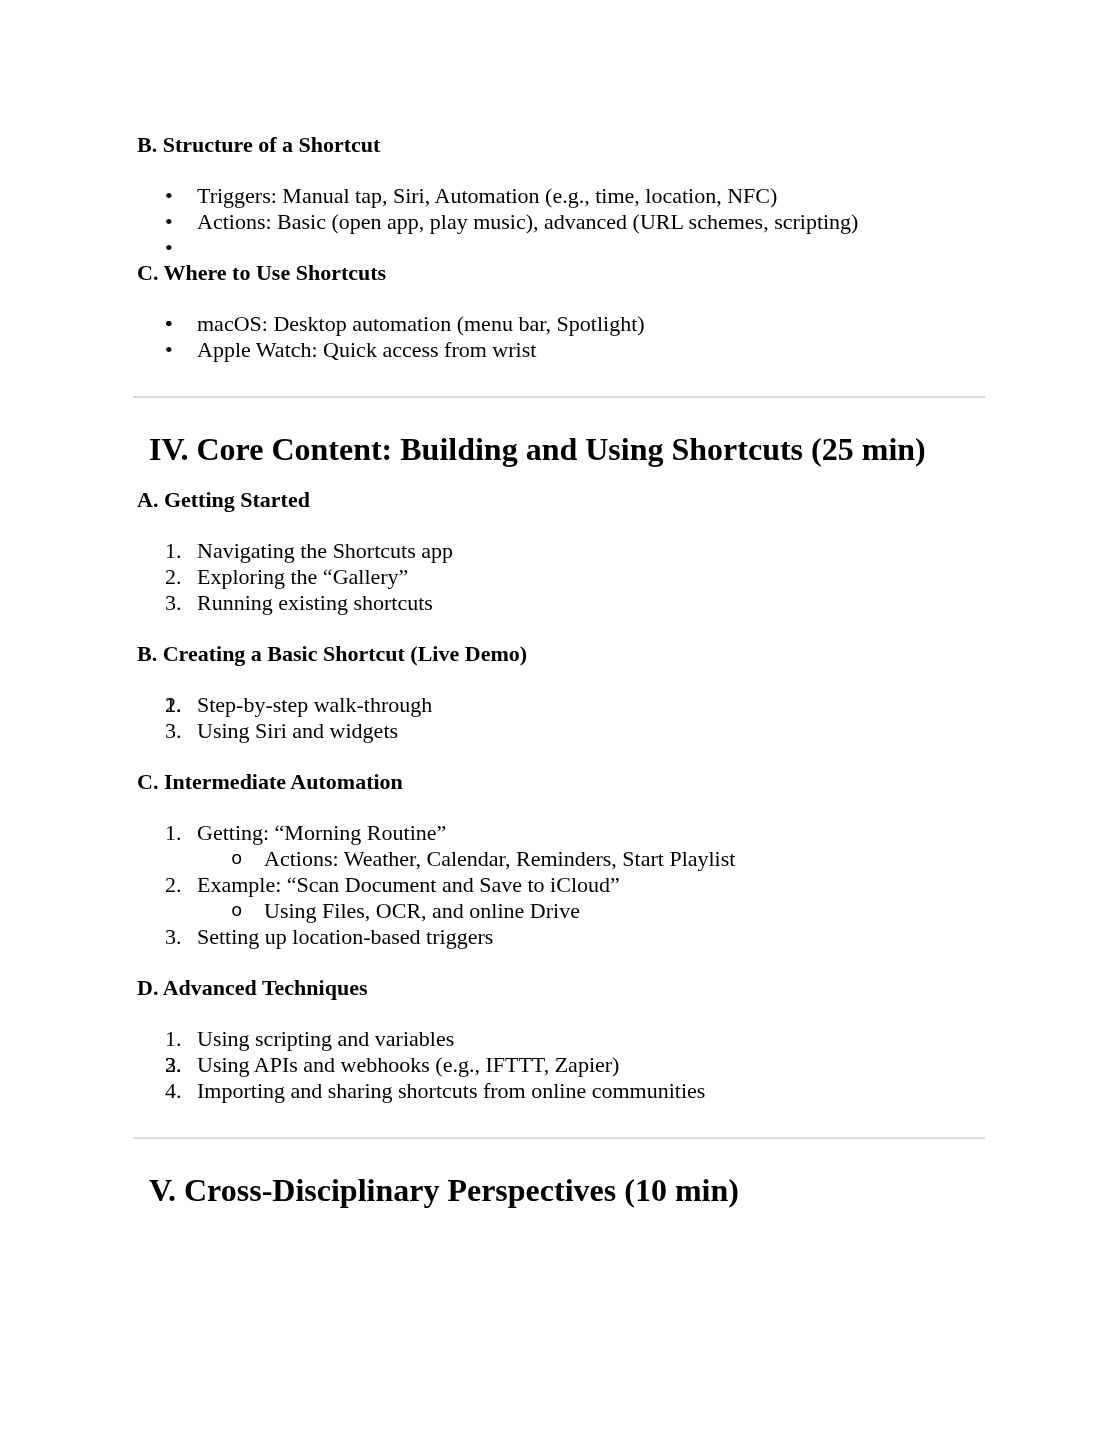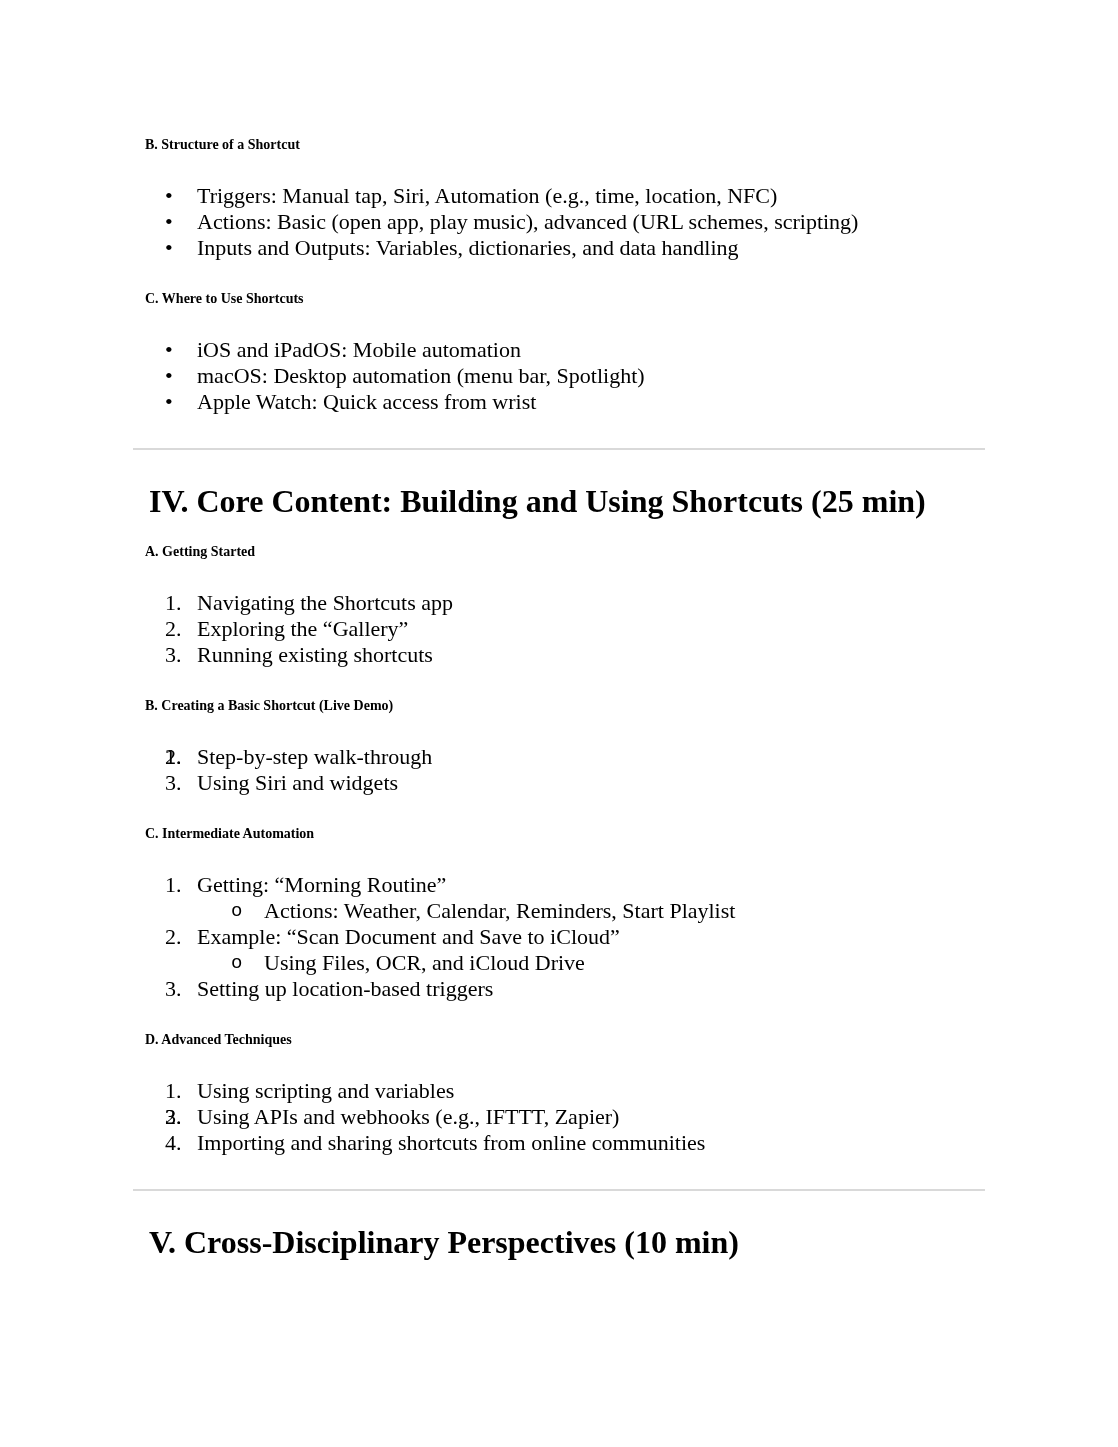--- a/index.html
+++ b/index.html
@@ -12,22 +12,22 @@
     color: var(--text-color, #000000);
     font-family: "Liberation Serif", "DejaVu Serif", serif;
     overflow: hidden;
   }
   .page {
     width: 1118px; min-height: 1447px;
     padding: 132px 133px 40px 133px;
     background: var(--background, #ffffff);
   }
   .h-sm {
-    font-size: 14px; line-height: 26px; font-weight: 700;
-    margin: 25px 0 0 12px;
+    font-size: 22px; line-height: 26px; font-weight: 700;
+    margin: 25px 0 0 4px;
   }
   .h-sm.first { margin-top: 0; }
   .h-lg {
     font-size: 32px; line-height: 37px; font-weight: 700;
     margin: 33px 0 -6px 16px;
   }
   hr.divider {
     border: none;
     border-top: 2px solid var(--divider-color, #d9d9d9);
     margin: 33px 0 0 0;
@@ -62,30 +62,28 @@
     <li class="item">
       <span class="mk">•</span>
       <span>Triggers: Manual tap, Siri, Automation (e.g., time, location, NFC)</span>
     </li>
     <li class="item">
       <span class="mk">•</span>
       <span>Actions: Basic (open app, play music), advanced (URL schemes, scripting)</span>
     </li>
     <li class="item">
       <span class="mk">•</span>
-      <span>Inputs and Outputs: Variables, dictionaries, and data handling</span>
     </li>
   </ul>
 
   <h3 class="h-sm">C. Where to Use Shortcuts</h3>
 
   <ul class="lvl1">
     <li class="item">
       <span class="mk">•</span>
-      <span>iOS and iPadOS: Mobile automation</span>
     </li>
     <li class="item">
       <span class="mk">•</span>
       <span>macOS: Desktop automation (menu bar, Spotlight)</span>
     </li>
     <li class="item">
       <span class="mk">•</span>
       <span>Apple Watch: Quick access from wrist</span>
     </li>
   </ul>
@@ -139,21 +137,21 @@
           <span>Actions: Weather, Calendar, Reminders, Start Playlist</span>
         </li>
       </ul>
     </li>
     <li class="item">
       <span class="mk">2.</span>
       <span>Example: “Scan Document and Save to iCloud”</span>
       <ul class="sub">
         <li class="sub-item">
           <span class="mk">o</span>
-          <span>Using Files, OCR, and iCloud Drive</span>
+          <span>Using Files, OCR, and online Drive</span>
         </li>
       </ul>
     </li>
     <li class="item">
       <span class="mk">3.</span>
       <span>Setting up location-based triggers</span>
     </li>
   </ol>
 
   <h3 class="h-sm">D. Advanced Techniques</h3>

